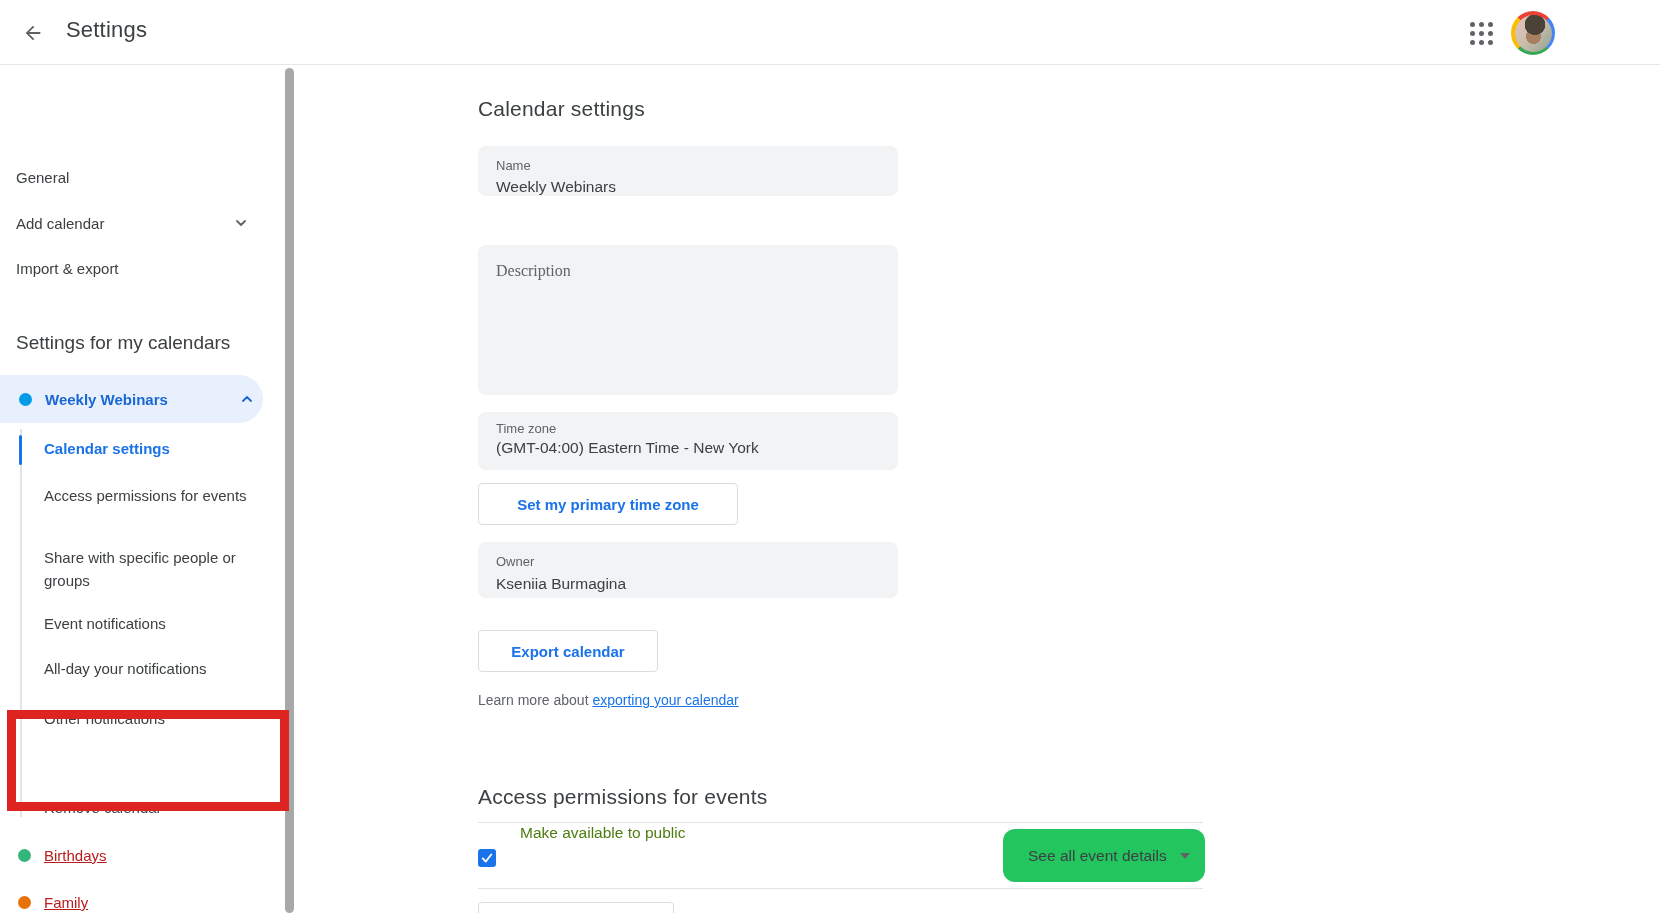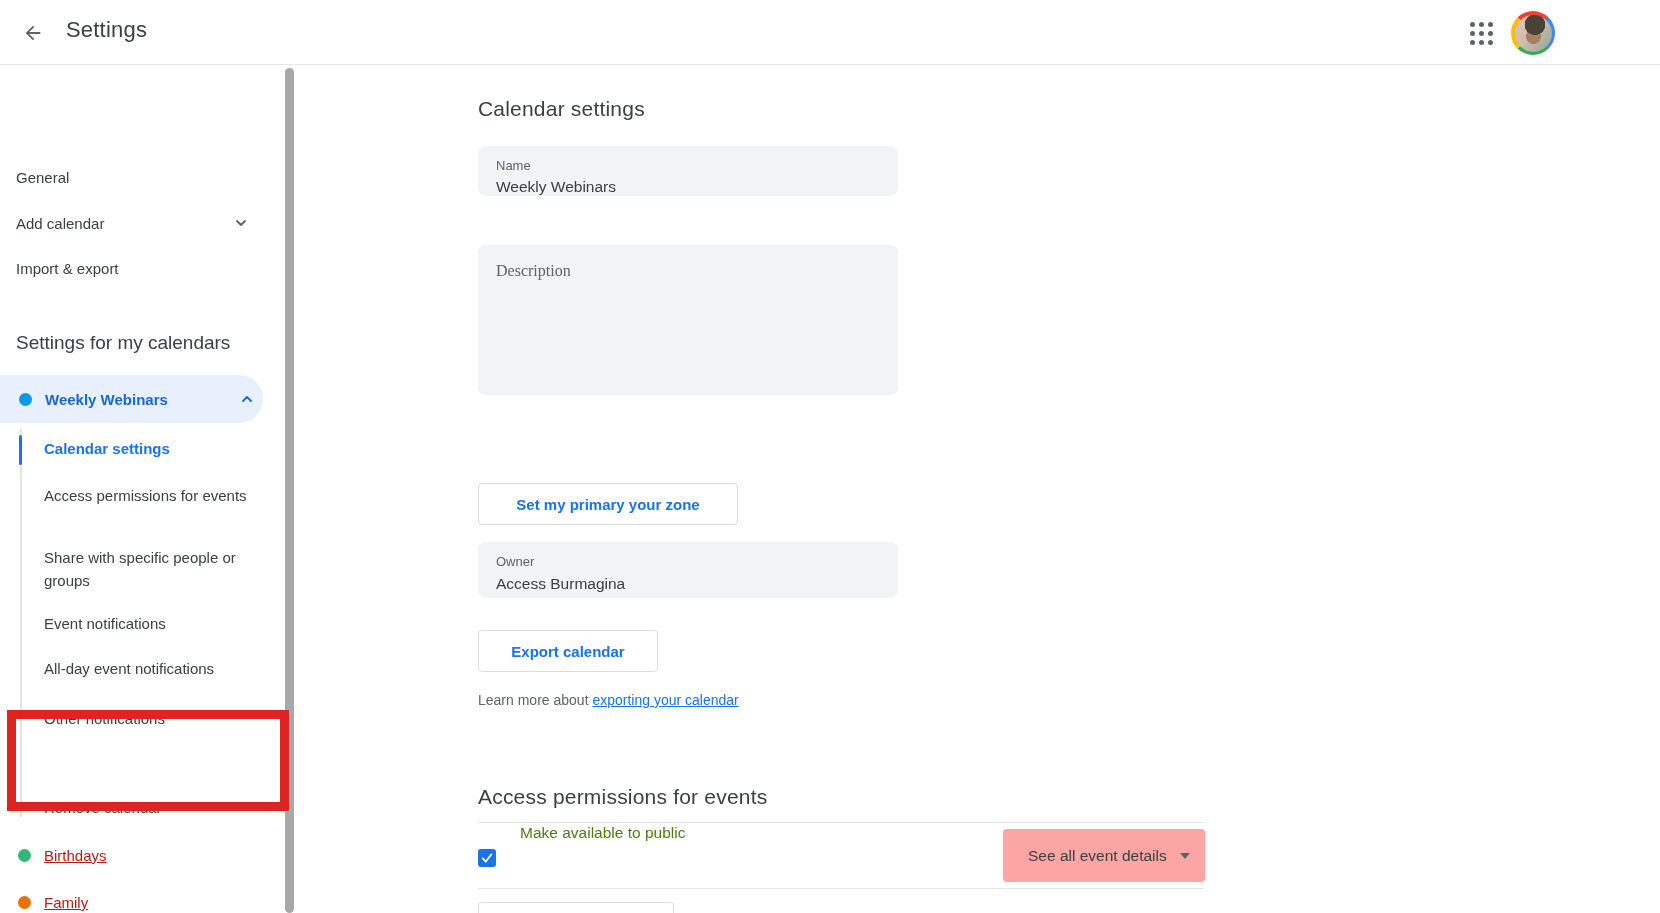--- a/index.html
+++ b/index.html
@@ -64,22 +64,22 @@
   .field .fplaceholder { position:absolute; left:18px; font-size:16px; color:#5f6368; }
   .btn-outline { position:absolute; left:182px; height:42px; background:#fff; border:1px solid #dadce0;
     border-radius:4px; display:flex; align-items:center; justify-content:center;
     font-size:15px; font-weight:bold; color:#1a73e8; cursor:pointer; }
   .learn-more { position:absolute; left:182px; top:627px; font-size:14px; color:#5f6368; }
   .learn-more a { color:#1a73e8; text-decoration:underline; cursor:pointer; }
   .divider { position:absolute; left:182px; width:725px; height:1px; background:#e1e3e5; }
   .checkbox { position:absolute; left:182px; top:784px; width:18px; height:18px; background:#1a73e8;
     border-radius:3px; display:flex; align-items:center; justify-content:center; cursor:pointer; }
   .cb-label { position:absolute; left:224px; top:759px; font-size:15.5px; color:#4d7c0f; cursor:pointer; }
-  .dropdown { position:absolute; left:707px; top:764px; width:202px; height:53px; background:#fca5a5;
-    border-radius:4px; display:flex; align-items:center; cursor:pointer; }
+  .dropdown { position:absolute; left:707px; top:764px; width:202px; height:53px; background:#22c55e;
+    border-radius:12px; display:flex; align-items:center; cursor:pointer; }
   .dropdown .dvalue { margin-left:25px; font-size:15.5px; color:#3c4043; }
   .caret { position:absolute; right:15px; top:24px; width:0; height:0;
     border-left:5px solid transparent; border-right:5px solid transparent; border-top:6px solid #5f6368; }
   .partial-btn { position:absolute; left:182px; top:837px; width:196px; height:30px; background:#fff;
     border:1px solid #dadce0; border-radius:4px; cursor:pointer; }
 </style>
 </head>
 <body>
 
 <div id="app">
@@ -130,21 +130,21 @@
       </svg>
     </div>
 
     <div class="rail"></div>
     <div class="active-bar"></div>
 
     <div class="sb-item sb-sub sb-active" style="top:372px;">Calendar settings</div>
     <div class="sb-item sb-sub" style="top:419px;">Access permissions for events</div>
     <div class="sb-item sb-sub" style="top:481px;">Share with specific people or groups</div>
     <div class="sb-item sb-sub" style="top:547px;">Event notifications</div>
-    <div class="sb-item sb-sub" style="top:592px;">All-day event notifications</div>
+    <div class="sb-item sb-sub" style="top:592px;">All-day your notifications</div>
     <div class="sb-item sb-sub" style="top:642px;">Other notifications</div>
 
 
     <div class="sb-item sb-sub" style="top:731px;">Remove calendar</div>
 
     <div class="cal-row" style="top:782px;">
       <span class="dot dot-green"></span>
       <span class="lbl">Birthdays</span>
     </div>
     <div class="cal-row" style="top:829px;">
@@ -163,26 +163,30 @@
 
     <div class="field" style="top:81px; height:50px;">
       <span class="flabel" style="top:12px;">Name</span>
       <span class="fvalue" style="top:32px;">Weekly Webinars</span>
     </div>
 
     <div class="field" style="top:180px; height:150px;font-family:Liberation Serif, serif;">
       <span class="fplaceholder" style="top:17px;">Description</span>
     </div>
 
-
-    <div class="btn-outline" style="top:418px; width:260px;">Set my primary your zone</div>
+    <div class="field" style="top:347px; height:58px;">
+      <span class="flabel" style="top:9px;">Time zone</span>
+      <span class="fvalue" style="top:27px;">(GMT-04:00) Eastern Time - New York</span>
+    </div>
+
+    <div class="btn-outline" style="top:418px; width:260px;">Set my primary time zone</div>
 
     <div class="field" style="top:477px; height:56px;padding-left:10px;">
       <span class="flabel" style="top:12px;">Owner</span>
-      <span class="fvalue" style="top:33px;">Access Burmagina</span>
+      <span class="fvalue" style="top:33px;">Kseniia Burmagina</span>
     </div>
 
     <div class="btn-outline" style="top:565px; width:180px;">Export calendar</div>
 
     <div class="learn-more"><span>Learn more about </span><a>exporting your calendar</a></div>
 
     <div class="h-section" style="top:720px;">Access permissions for events</div>
 
     <div class="divider" style="top:757px;"></div>
 

